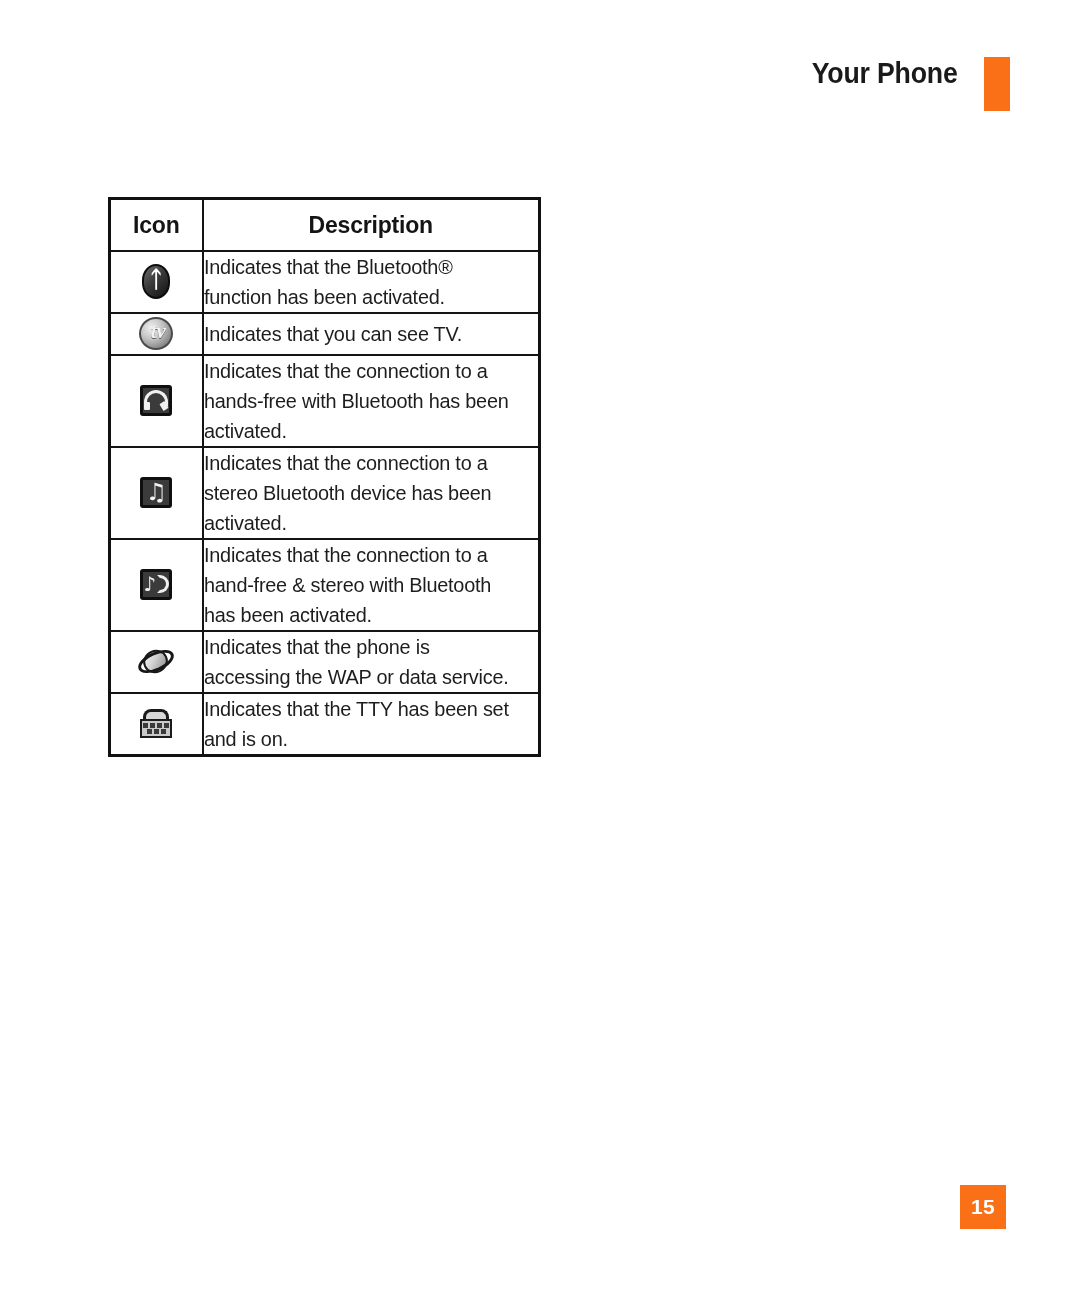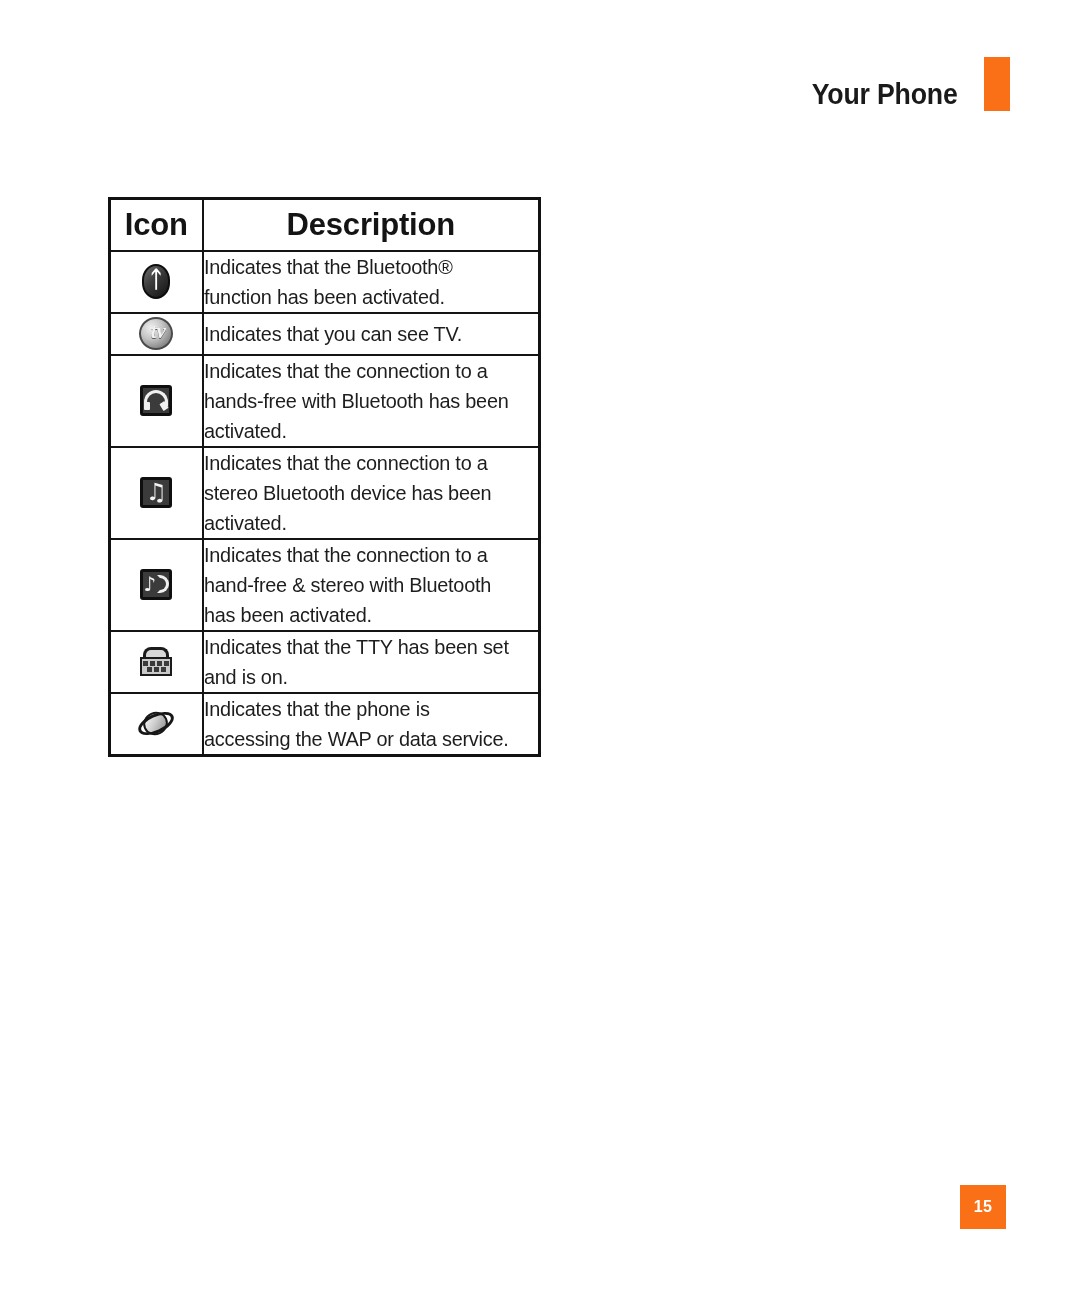--- a/index.html
+++ b/index.html
@@ -15,21 +15,21 @@
     position: relative;
     overflow: hidden;
   }
 
   
   .page-header {
     position: absolute;
     top: 57px;
     right: 70px;
     display: flex;
-    align-items: flex-end;
+    align-items: flex-start;
     gap: 26px;
   }
   .page-header-title {
     font-family: "Liberation Sans", sans-serif;
     font-size: 29px;
     font-weight: bold;
     color: #1a1a1a;
     letter-spacing: -0.2px;
     white-space: nowrap;
     transform: scaleX(0.92);
@@ -55,21 +55,21 @@
     border: 2px solid #141414;
     padding: 0;
     vertical-align: middle;
   }
   .col-icon { width: 93px; }
   .col-desc { width: 337px; }
 
   .icon-table thead th {
     height: 50px;
     font-family: "Liberation Sans", sans-serif;
-    font-size: 31px;
+    font-size: 23px;
     font-weight: bold;
     color: #141414;
     text-align: center;
     letter-spacing: -0.2px;
   }
 
   .cell-icon {
     text-align: center;
     padding: 7px 0;
   }
@@ -297,21 +297,21 @@
   
   .page-badge {
     position: absolute;
     left: 960px;
     top: 1185px;
     width: 46px;
     height: 44px;
     background: #FA7016;
     color: #ffffff;
     font-family: "Liberation Sans", sans-serif;
-    font-size: 16px;
+    font-size: 21px;
     font-weight: bold;
     display: flex;
     align-items: center;
     justify-content: center;
     letter-spacing: 0.3px;
   }
 </style>
 </head>
 <body>
 
@@ -396,20 +396,33 @@
           <span class="g-arc-sm"></span>
         </span>
       </td>
       <td class="cell-desc">
         <span>Indicates that the connection to a</span><br>
         <span>hand-free &amp; stereo with Bluetooth</span><br>
         <span>has been activated.</span>
       </td>
     </tr>
 
+
+    <tr>
+      <td class="cell-icon">
+        <span class="glyph">
+          <span class="g-wap-ball"></span>
+          <span class="g-wap-ring"></span>
+        </span>
+      </td>
+      <td class="cell-desc">
+        <span>Indicates that the phone is</span><br>
+        <span>accessing the WAP or data service.</span>
+      </td>
+    </tr>
 
     <tr>
       <td class="cell-icon">
         <span class="glyph">
           <span class="g-tty-handle"></span>
           <span class="g-tty-body">
             <span class="g-tty-row">
               <span class="g-tty-key"></span>
                 <span class="g-tty-key"></span>
               <span class="g-tty-key"></span>
@@ -422,30 +435,17 @@
             </span>
           </span>
         </span>
       </td>
       <td class="cell-desc">
         <span>Indicates that the TTY has been set</span><br>
         <span>and is on.</span>
       </td>
     </tr>
 
-    <tr>
-      <td class="cell-icon">
-        <span class="glyph">
-          <span class="g-wap-ball"></span>
-          <span class="g-wap-ring"></span>
-        </span>
-      </td>
-      <td class="cell-desc">
-        <span>Indicates that the phone is</span><br>
-        <span>accessing the WAP or data service.</span>
-      </td>
-    </tr>
-
 
   </tbody>
 </table>
 
 <div class="page-badge">15</div>
 
 </body></html>

